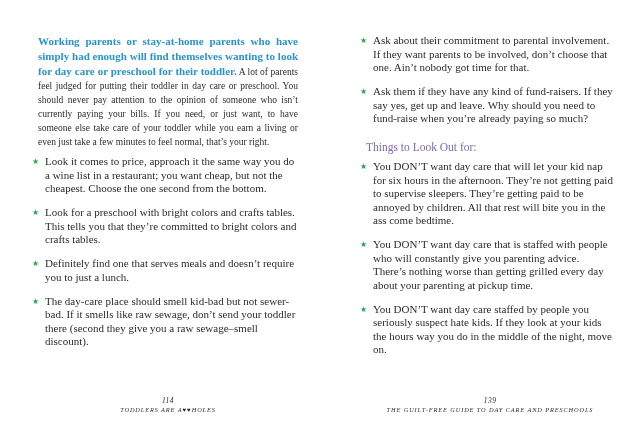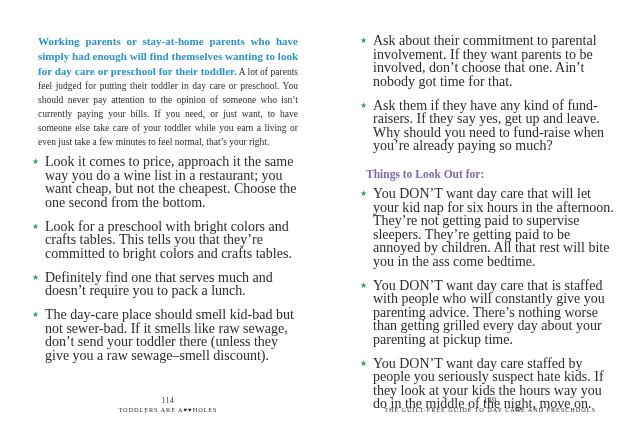--- a/index.html
+++ b/index.html
@@ -22,21 +22,21 @@
     text-align: justify;
   }
   .intro .lead {
     font-weight: 700;
     font-size: 11px;
     color: #2b93c8;
   }
 
   .section-heading {
     margin: 16px 0 6px 0;
-    font-weight: 700;
+    font-weight: 400;
     font-size: 11.5px;
     line-height: 14.5px;
     color: #7e6bae;
   }
   .page-right .section-heading { margin-top: 14px; }
 
   .bullets { margin-top: 6px; }
   .bullet {
     display: flex;
     align-items: flex-start;
@@ -46,32 +46,33 @@
     flex: 0 0 11px;
     width: 11px;
     margin-left: -6px;
     color: #2ea352;
     font-size: 8px;
     line-height: 13.5px;
     text-align: left;
   }
   .btext {
     flex: 1;
-    font-size: 14px;
+    font-size: 11px;
     line-height: 13.5px;
     padding-left: 2px;
   }
 
   .page-right .bullets-top { margin-top: 34px; }
 
   .footer {
     position: absolute;
     bottom: 12px;
     left: 0; right: 0;
     text-align: center;
+    font-style: italic;
   }
   .page-num {
     font-size: 7.5px;
     letter-spacing: 0.5px;
     line-height: 9px;
   }
   .running-foot {
     font-size: 6.3px;
     letter-spacing: 0.9px;
     line-height: 9px;
@@ -94,25 +95,25 @@
       <div class="bullet">
         <span class="star">★</span>
         <span class="btext">Look it comes to price, approach it the same way you do a wine list in a restaurant; you want cheap, but not the cheapest. Choose the one second from the bottom.</span>
       </div>
       <div class="bullet">
         <span class="star">★</span>
         <span class="btext">Look for a preschool with bright colors and crafts tables. This tells you that they’re committed to bright colors and crafts tables.</span>
       </div>
       <div class="bullet">
         <span class="star">★</span>
-        <span class="btext">Definitely find one that serves much and doesn’t require you to pack a lunch.</span>
+        <span class="btext">Definitely find one that serves meals and doesn’t require you to just a lunch.</span>
       </div>
       <div class="bullet">
         <span class="star">★</span>
-        <span class="btext">The day-care place should smell kid-bad but not sewer-bad. If it smells like raw sewage, don’t send your toddler there (unless they give you a raw sewage–smell discount).</span>
+        <span class="btext">The day-care place should smell kid-bad but not sewer-bad. If it smells like raw sewage, don’t send your toddler there (second they give you a raw sewage–smell discount).</span>
       </div>
     </div>
 
     <div class="footer">
       <div class="page-num">114</div>
       <div class="running-foot">TODDLERS ARE A♥♥HOLES</div>
     </div>
   </div>
 
   <div class="page page-right">

